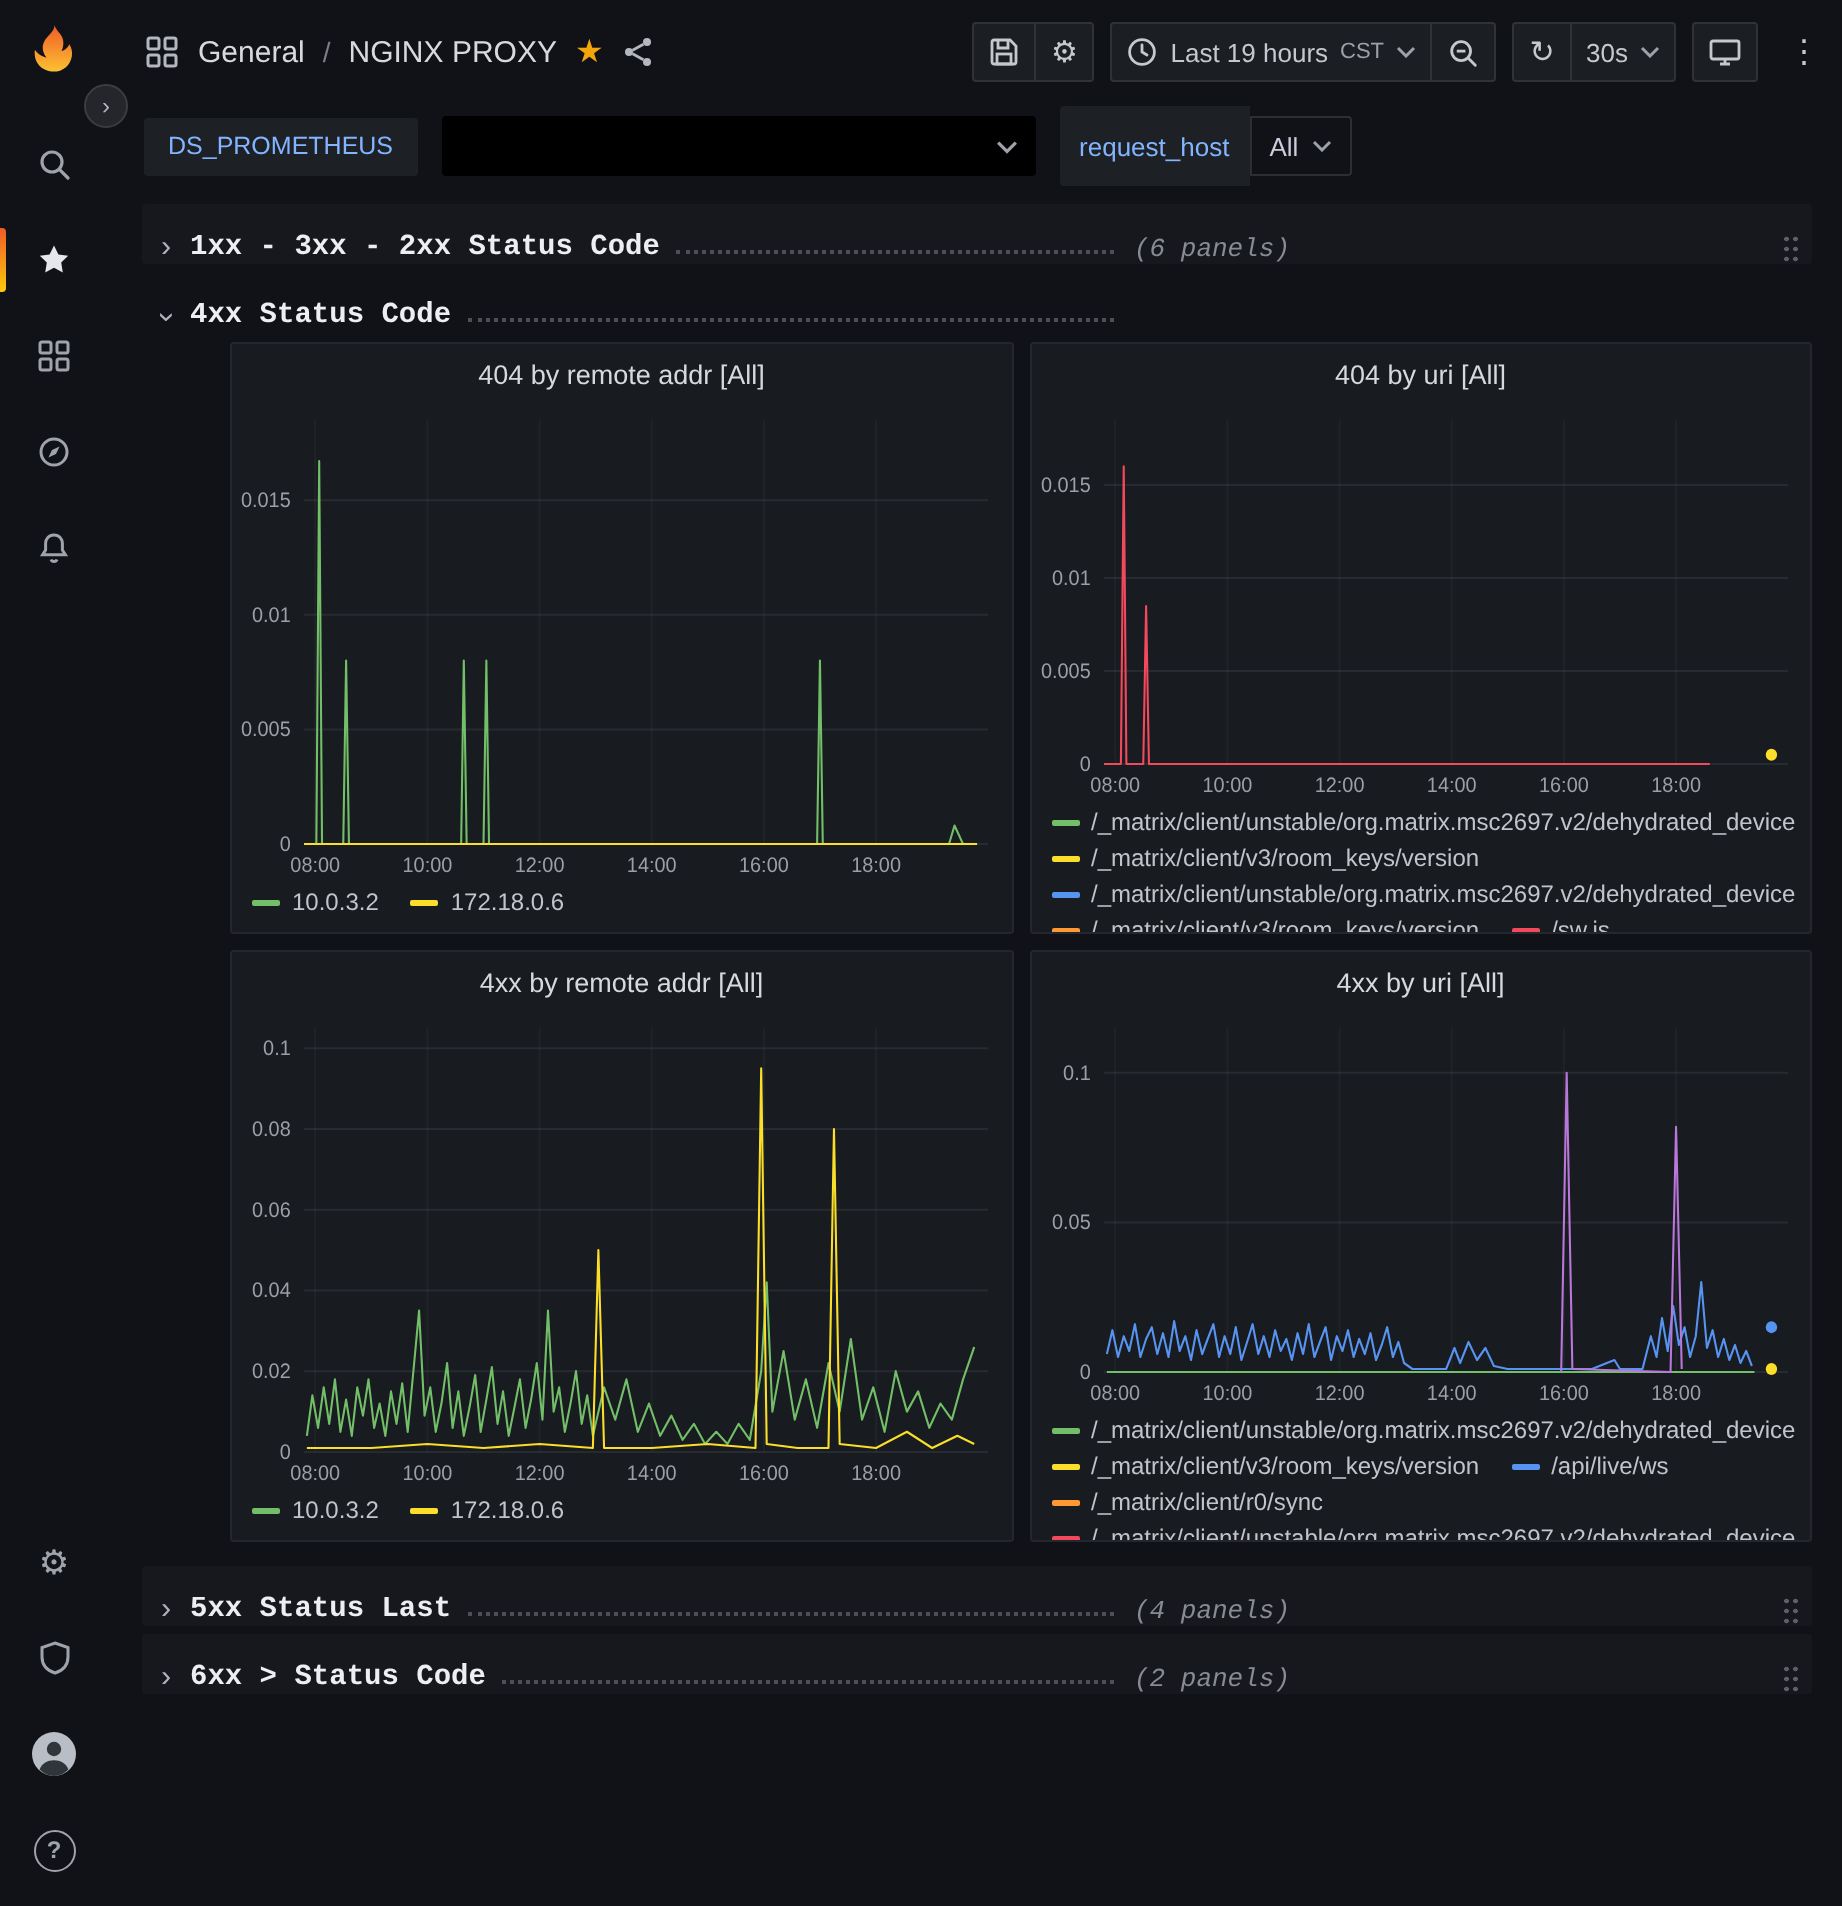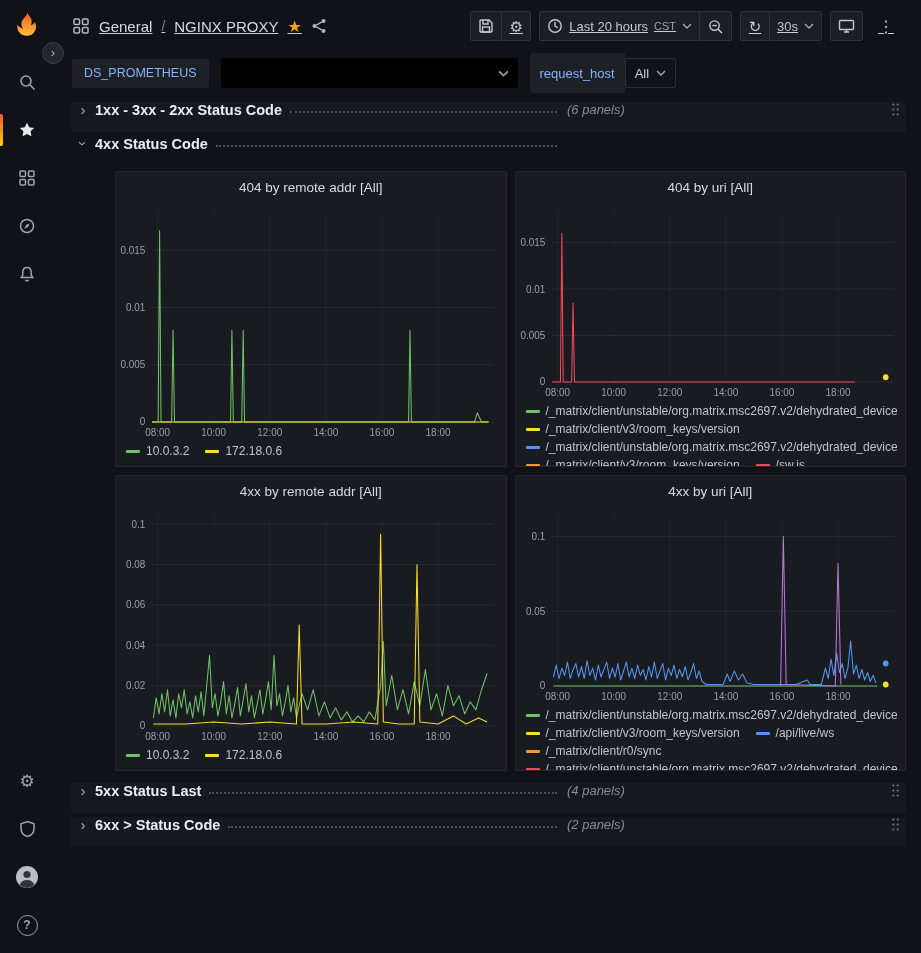--- a/index.html
+++ b/index.html
@@ -16,21 +16,21 @@
     color:#9fa3aa;position:relative;cursor:pointer;}
   .navitem.active{color:#e6e7eb;}
   .navitem.active::before{content:"";position:absolute;left:0;top:4px;bottom:4px;width:3px;
     background:linear-gradient(#f05a28,#fbca0a);border-radius:0 2px 2px 0;}
   .nav-bottom{margin-top:auto;}
   .glyph{font-size:17px;line-height:1;}
   .help-circle{width:19px;height:19px;border:1.6px solid currentColor;border-radius:50%;
     display:flex;align-items:center;justify-content:center;font-size:12px;font-weight:700;}
   
   .main{flex:1;display:flex;flex-direction:column;min-width:0;}
-  .topbar{height:52px;display:flex;align-items:center;justify-content:space-between;padding:0 20px 0 18px;text-decoration:underline;}
+  .topbar{height:52px;display:flex;align-items:center;justify-content:space-between;padding:0 4px 0 18px;}
   .crumbs{display:flex;align-items:center;gap:9px;color:#d4d5da;}
   .crumbs .icon{color:#b4b7bd;display:flex;}
   .crumb-text{font-size:15px;color:#d8d9de;cursor:pointer;}
   .crumb-sep{color:#7b7f87;font-size:14px;}
   .fav-star{color:#f2a60c;font-size:16px;cursor:pointer;}
   .actions{display:flex;align-items:center;gap:8px;}
   .tgroup{display:flex;}
   .tbtn{height:30px;min-width:30px;padding:0 7px;display:inline-flex;align-items:center;justify-content:center;
     gap:6px;background:#1b1e23;border:1px solid #2f3237;border-radius:2px;color:#c7c8cd;font-size:13px;cursor:pointer;}
   .tgroup .tbtn+.tbtn{margin-left:-1px;border-radius:0 2px 2px 0;}
@@ -44,22 +44,22 @@
     color:#83b4ff;font-size:12.5px;font-weight:500;cursor:pointer;}
   .host-select{width:288px;height:30px;background:#000;border-radius:2px;display:flex;align-items:center;
     justify-content:flex-end;padding-right:9px;cursor:pointer;}
   .varpair{display:flex;align-items:center;}
   .var-label{height:40px;display:flex;align-items:center;padding:0 10px;background:#1d2025;
     border-radius:2px 0 0 2px;color:#83b4ff;font-size:13px;}
   .var-value{height:28px;display:flex;align-items:center;gap:7px;padding:0 9px;background:#111217;
     border:1px solid #2c2e33;border-radius:0 2px 2px 0;color:#ccccdc;font-size:13px;cursor:pointer;}
   
   .content{flex:1;padding:4px 15px 0 17px;overflow:hidden;}
-  .rowhdr{height:30px;display:flex;align-items:flex-start;margin:4px 0;background:#16181d;border-radius:2px;
-    padding:0 6px 0 4px;cursor:pointer;}
+  .rowhdr{height:30px;display:flex;align-items:flex-end;margin:4px 0;background:#16181d;border-radius:2px;
+    padding:0 6px 0 4px;cursor:pointer;font-family:Liberation Mono, monospace;}
   .rowhdr.expanded{background:transparent;}
   .chev{display:inline-block;width:16px;text-align:center;color:#aeb1b8;font-size:15px;line-height:1;}
   .collapsed .chev::before{content:"›";}
   .expanded .chev::before{content:"›";display:inline-block;transform:rotate(90deg);}
   .rtl{display:flex;align-items:center;width:474px;min-width:0;}
   .rtitle{font-size:14.5px;font-weight:700;color:#eceef2;white-space:nowrap;margin-left:4px;}
   .leader{flex:1;height:0;border-bottom:2px dotted #4c4f56;margin:0 8px;transform:translateY(2px);}
   .rcount{font-style:italic;color:#878b93;font-size:13px;margin-left:2px;white-space:nowrap;}
   .draghandle{margin-left:auto;width:9px;height:15px;
     background:radial-gradient(circle,#5c6066 1.1px,transparent 1.3px) 0 0/4.5px 5px;cursor:grab;}
@@ -183,21 +183,21 @@
             <span class="glyph" style="font-size:15px;">⚙</span>
           </button>
         </div>
 
         <div class="tgroup">
           <button class="tbtn">
             <svg width="16" height="16" viewBox="0 0 16 16">
                 <circle cx="8" cy="8" r="6.2" fill="none" stroke="currentColor" stroke-width="1.4"></circle>
                 <path d="M8 4.5V8l2.5 1.5" fill="none" stroke="currentColor" stroke-width="1.4" stroke-linecap="round"></path>
               </svg>
-            <span>Last 20 hours</span>
+            <span>Last 19 hours</span>
             <span class="tzone">CST</span>
             <span class="caret">
                 <svg width="10" height="6" viewBox="0 0 10 6" fill="none" stroke="currentColor" stroke-width="1.5">
                   <path d="M1 1l4 4 4-4"></path>
                 </svg>
               </span>
           </button>
           <button class="tbtn">
             <svg width="17" height="17" viewBox="0 0 18 18">
                 <circle cx="8" cy="8" r="5" fill="none" stroke="currentColor" stroke-width="1.5"></circle>

